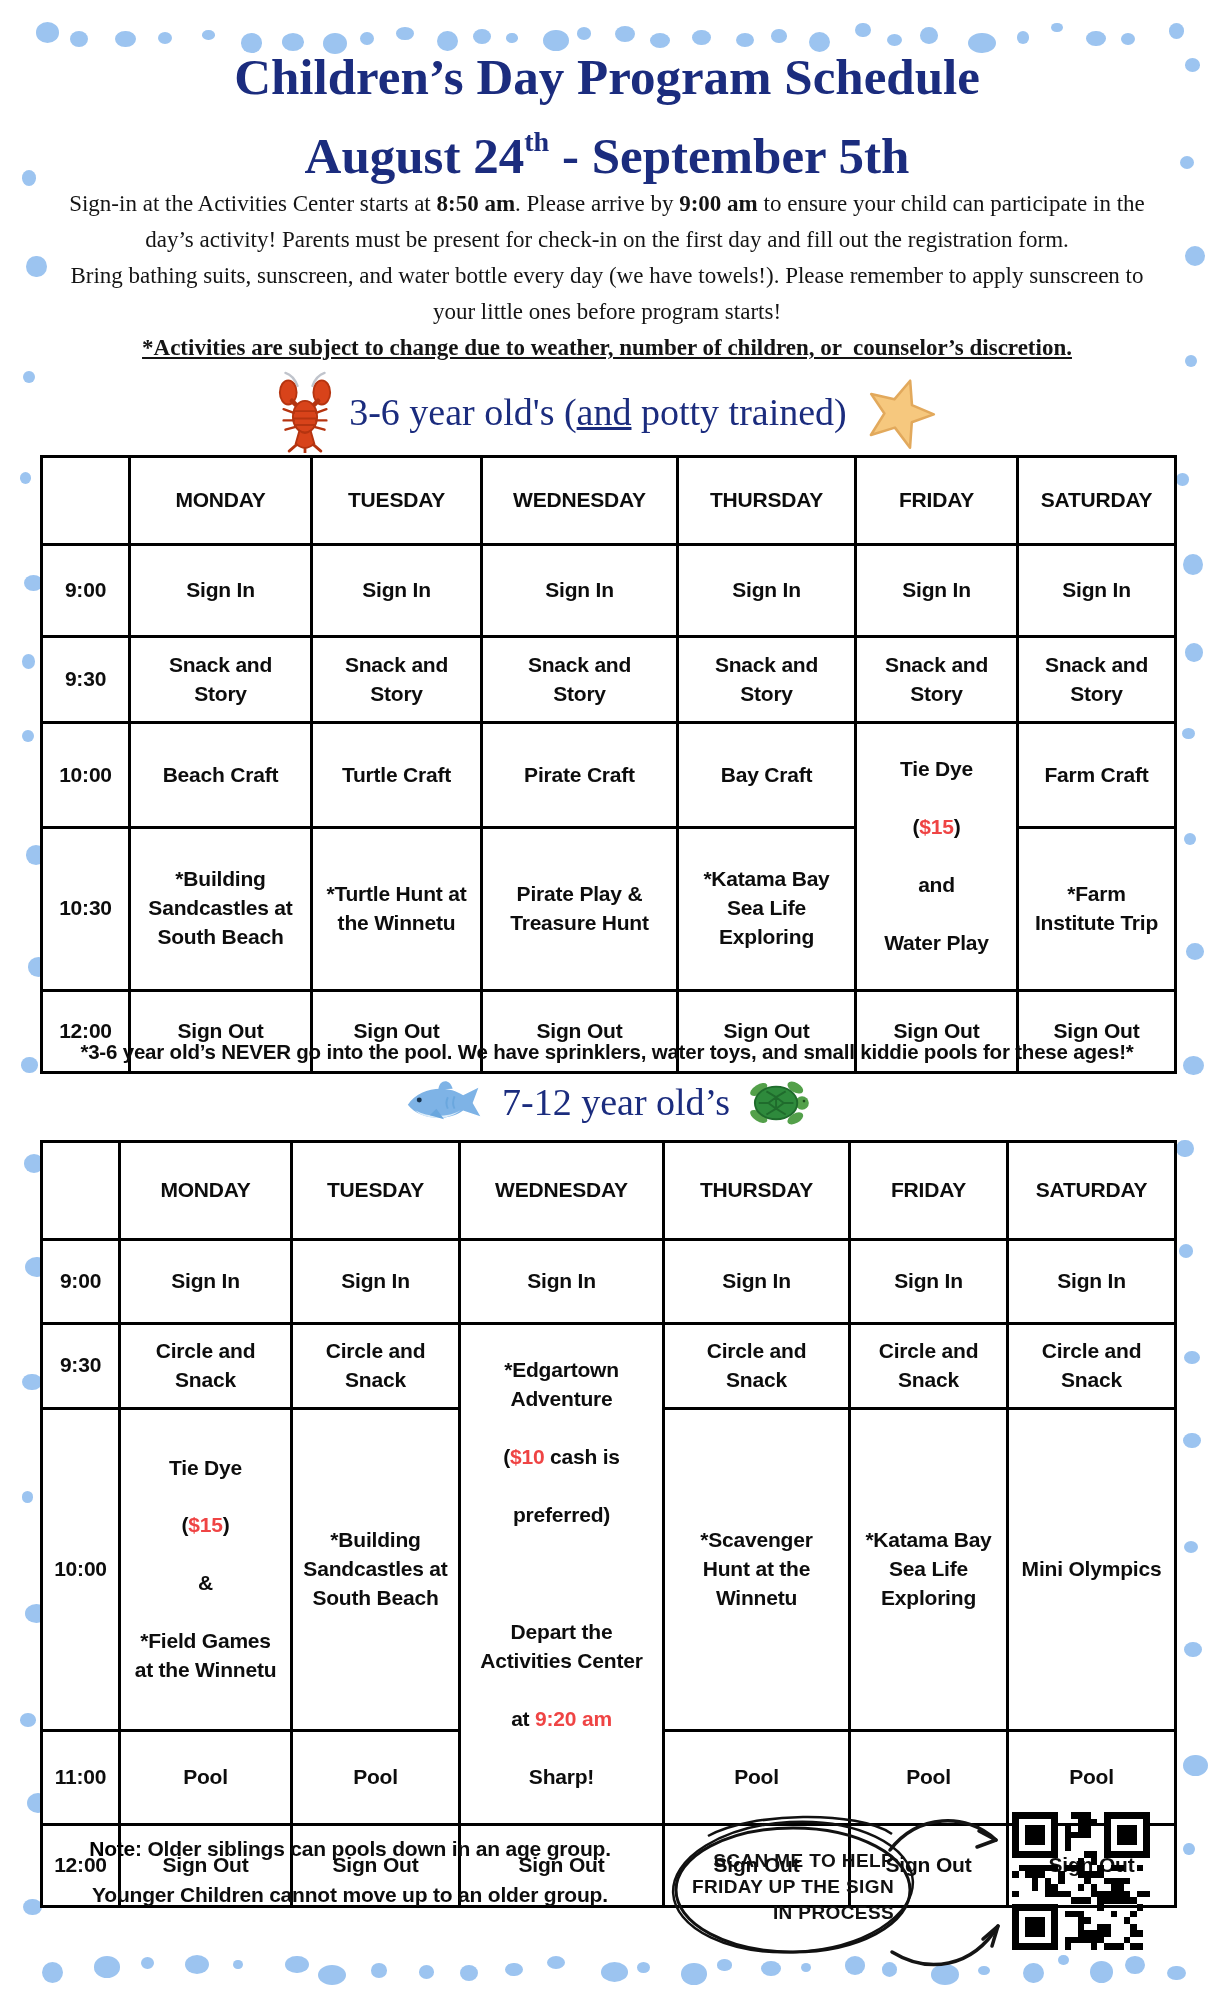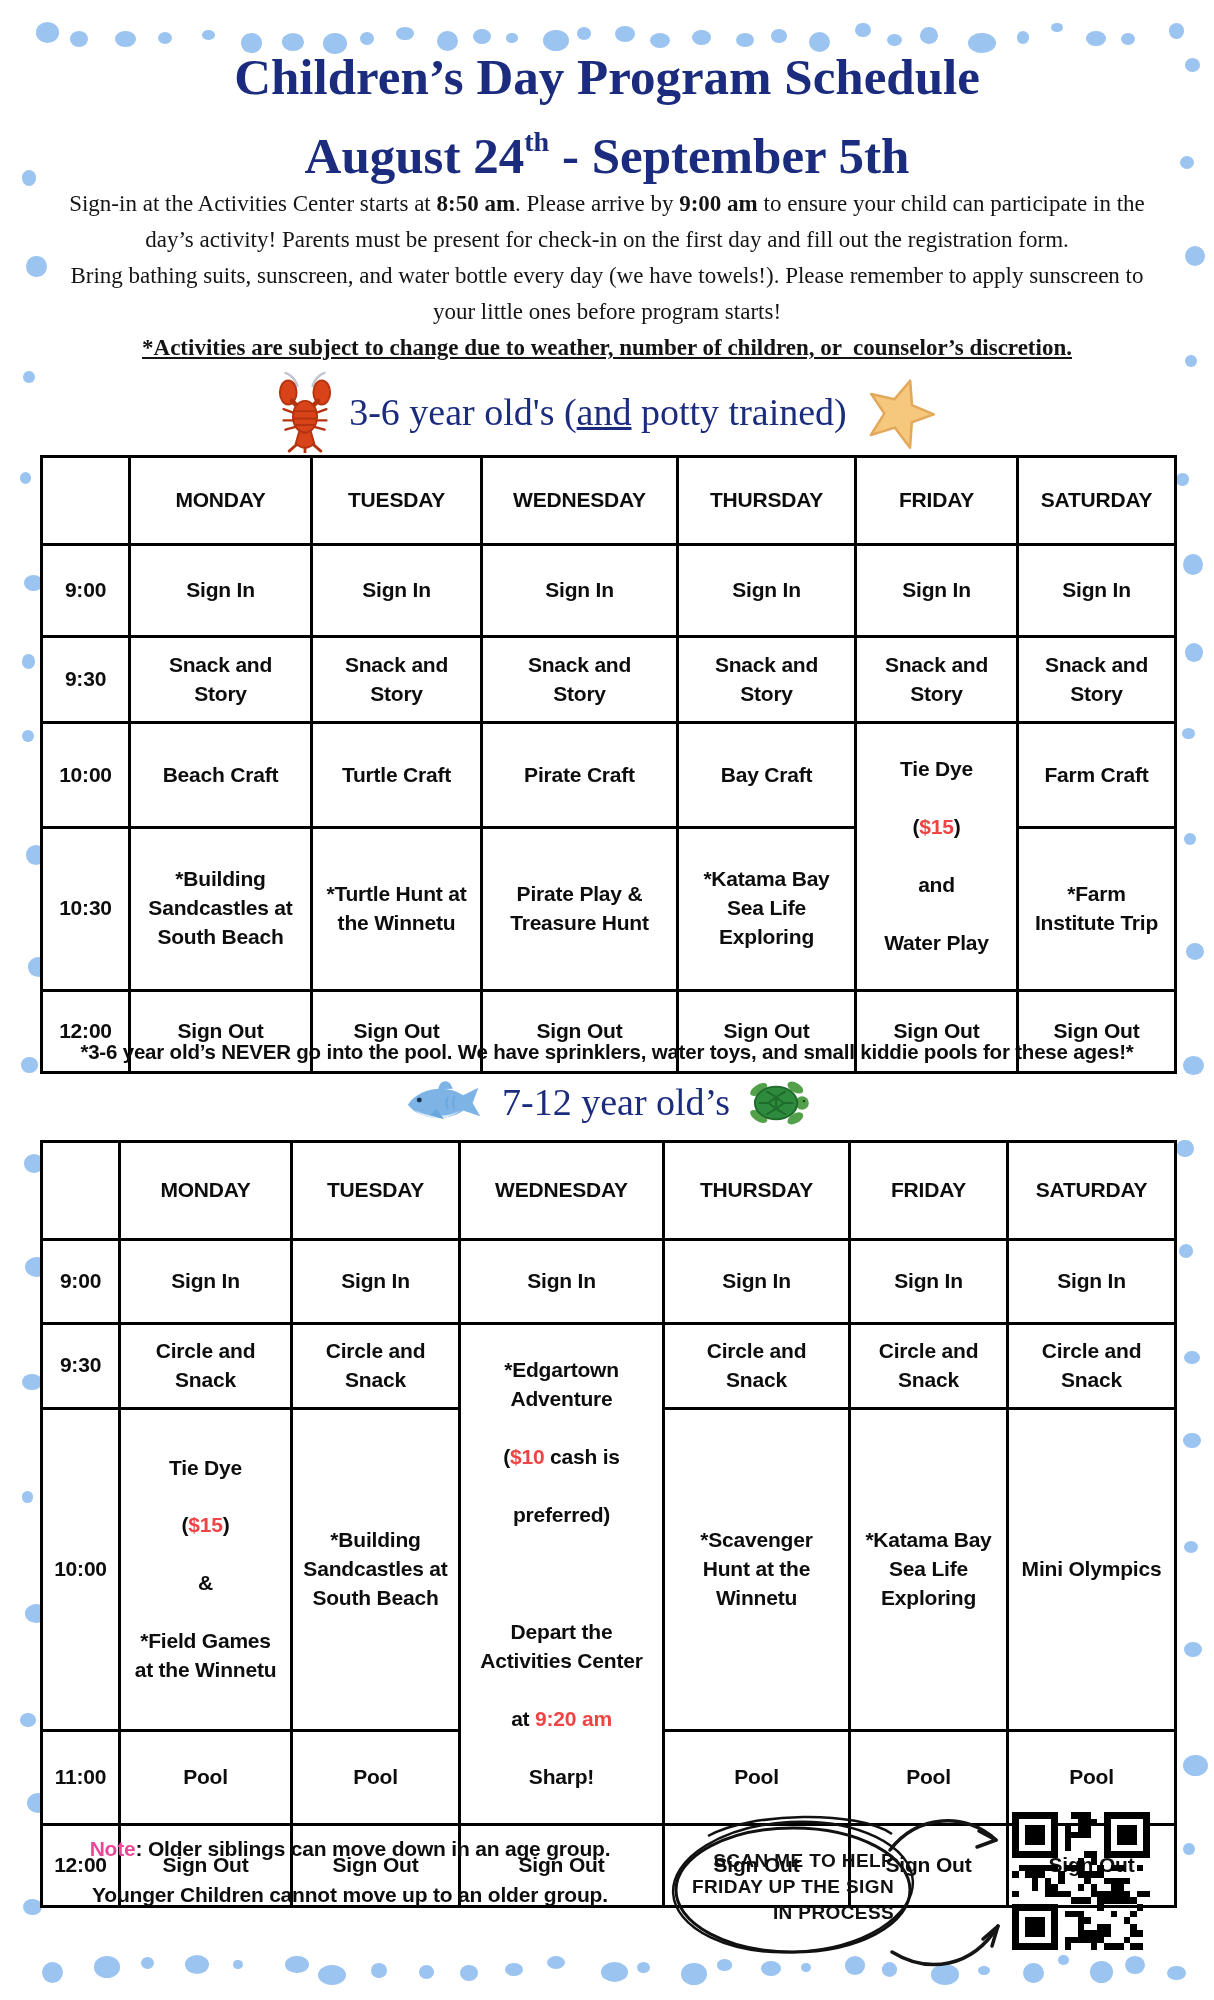--- a/index.html
+++ b/index.html
@@ -21,21 +21,21 @@
         left:40px;background:#fff;font-family:"Liberation Sans",sans-serif;}
   table.sched td{border:3.5px solid #000;vertical-align:middle;text-align:center;
         font-weight:700;font-size:21px;line-height:1.38;white-space:pre-line;
         color:#0d0d0d;padding:2px 4px;letter-spacing:-0.2px;}
   td.day{font-size:25px;letter-spacing:.3px;}
   td.time{font-size:23px;padding:0;}
   .spread{line-height:1.8;}
   .med{line-height:1.55;}
   .gap{height:30px;}
   .red{color:#ef4444;}
-  .orange{color:#ec4899;}
+  .orange{color:#000000;}
   .pnote{position:absolute;left:0;right:0;top:1040px;text-align:center;
          font:700 20.5px "Liberation Sans",sans-serif;letter-spacing:-0.2px;color:#0d0d0d;}
   .fnotes{position:absolute;left:40px;top:1826px;width:620px;text-align:center;
          font:700 21px/46px "Liberation Sans",sans-serif;letter-spacing:-0.2px;color:#0d0d0d;}
   .badge{position:absolute;left:668px;top:1810px;width:250px;height:154px;
          display:flex;align-items:center;justify-content:center;}
   .badge-oval{position:absolute;left:0;top:0;width:100%;height:100%;}
   .badge-text{position:relative;text-align:right;
          font:700 19px/26px "Liberation Sans",sans-serif;letter-spacing:.4px;color:#111;}
   .arrows{position:absolute;left:880px;top:1798px;width:130px;height:178px;}
@@ -376,21 +376,21 @@
       <td>Sign Out</td>
       <td>Sign Out</td>
       <td>Sign Out</td>
       <td>Sign Out</td>
       <td>Sign Out</td>
     </tr>
   </tbody>
     </table>
 
   <div class="fnotes">
-    <div><span class="orange">Note</span><span>: Older siblings can move down in an age group.</span></div>
+    <div><span class="orange">Note</span><span>: Older siblings can pools down in an age group.</span></div>
     <div>Younger Children cannot move up to an older group.</div>
   </div>
 
   <div class="badge">
     <svg class="badge-oval" viewBox="0 0 250 154">
       <ellipse cx="125" cy="80" rx="117" ry="62" fill="none" stroke="#111" stroke-width="3"></ellipse>
       <ellipse cx="125" cy="77" rx="120" ry="65" fill="none" stroke="#111" stroke-width="2.5" transform="rotate(-3 125 77)"></ellipse>
       <path d="M40 26 C 82 2 190 0 224 24" fill="none" stroke="#111" stroke-width="2.5"></path>
     </svg>
     <div class="badge-text">

